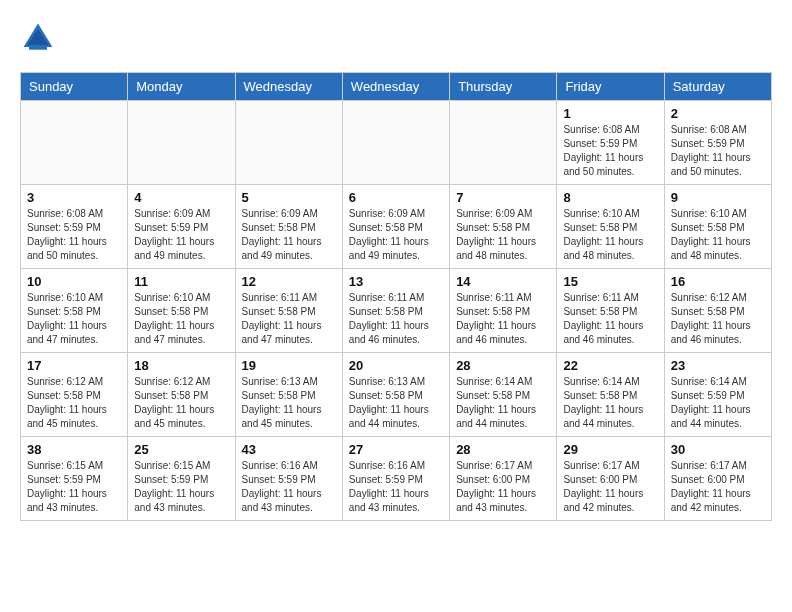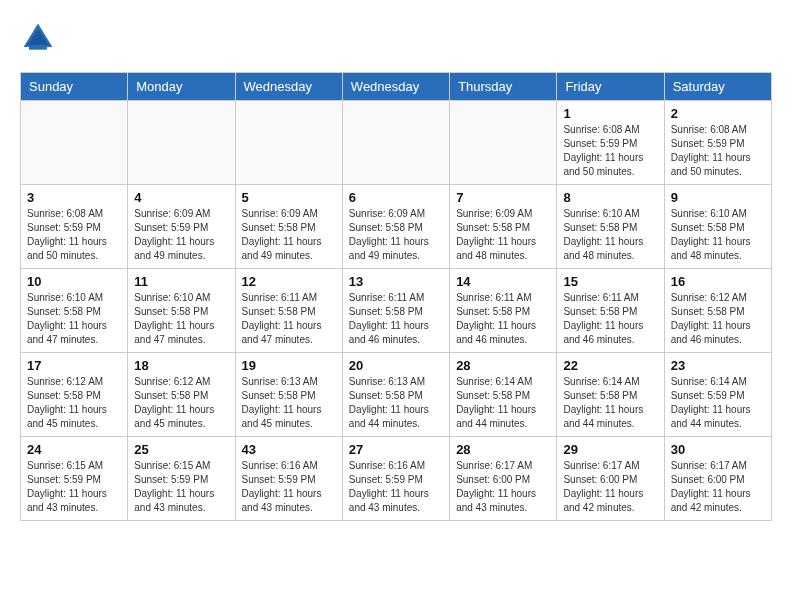--- a/index.html
+++ b/index.html
@@ -283,21 +283,21 @@
         <td>
           <div class="day-number">23</div>
           <div class="day-info" style="white-space: pre-line;">Sunrise: 6:14 AM
 Sunset: 5:59 PM
 Daylight: 11 hours
 and 44 minutes.</div>
         </td>
       </tr>
       <tr>
         <td>
-          <div class="day-number">24</div>
+          <div class="day-number">38</div>
           <div class="day-info" style="white-space: pre-line;">Sunrise: 6:15 AM
 Sunset: 5:59 PM
 Daylight: 11 hours
 and 43 minutes.</div>
         </td>
         <td>
           <div class="day-number">25</div>
           <div class="day-info" style="white-space: pre-line;">Sunrise: 6:15 AM
 Sunset: 5:59 PM
 Daylight: 11 hours

